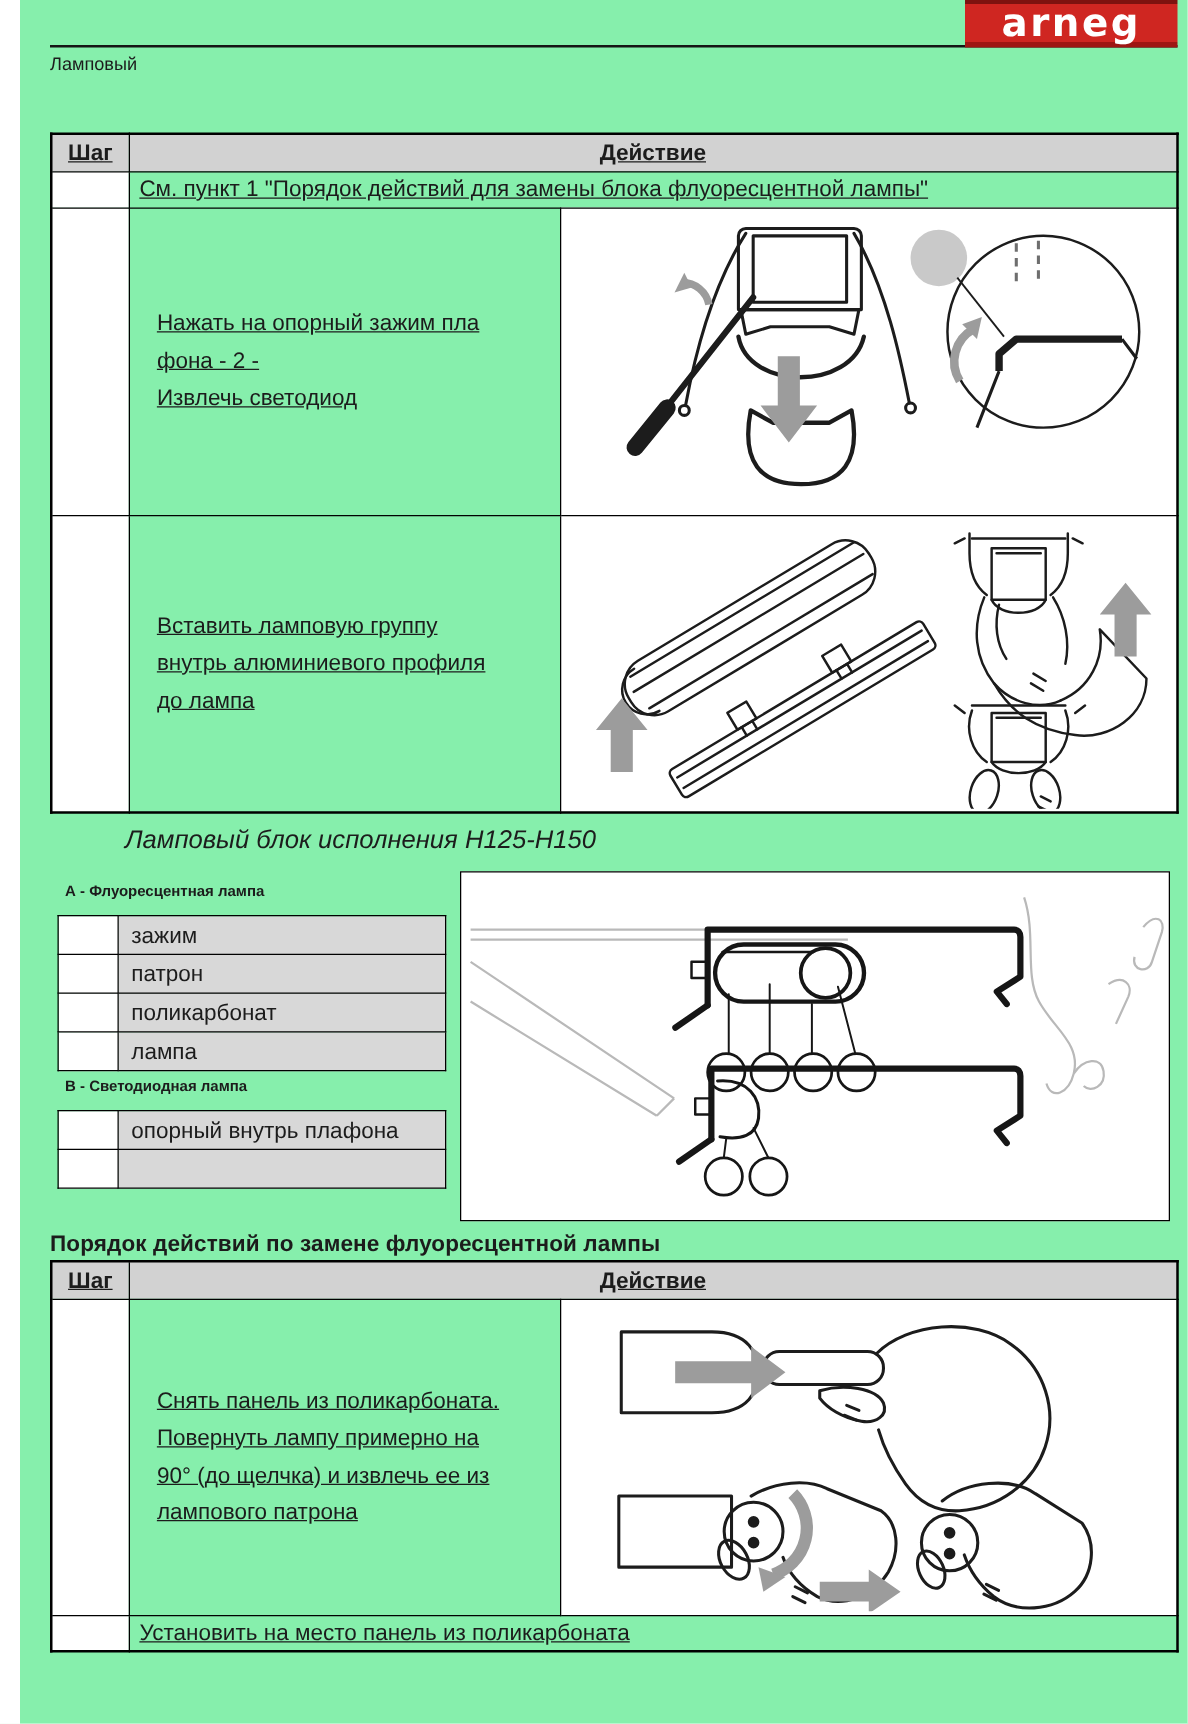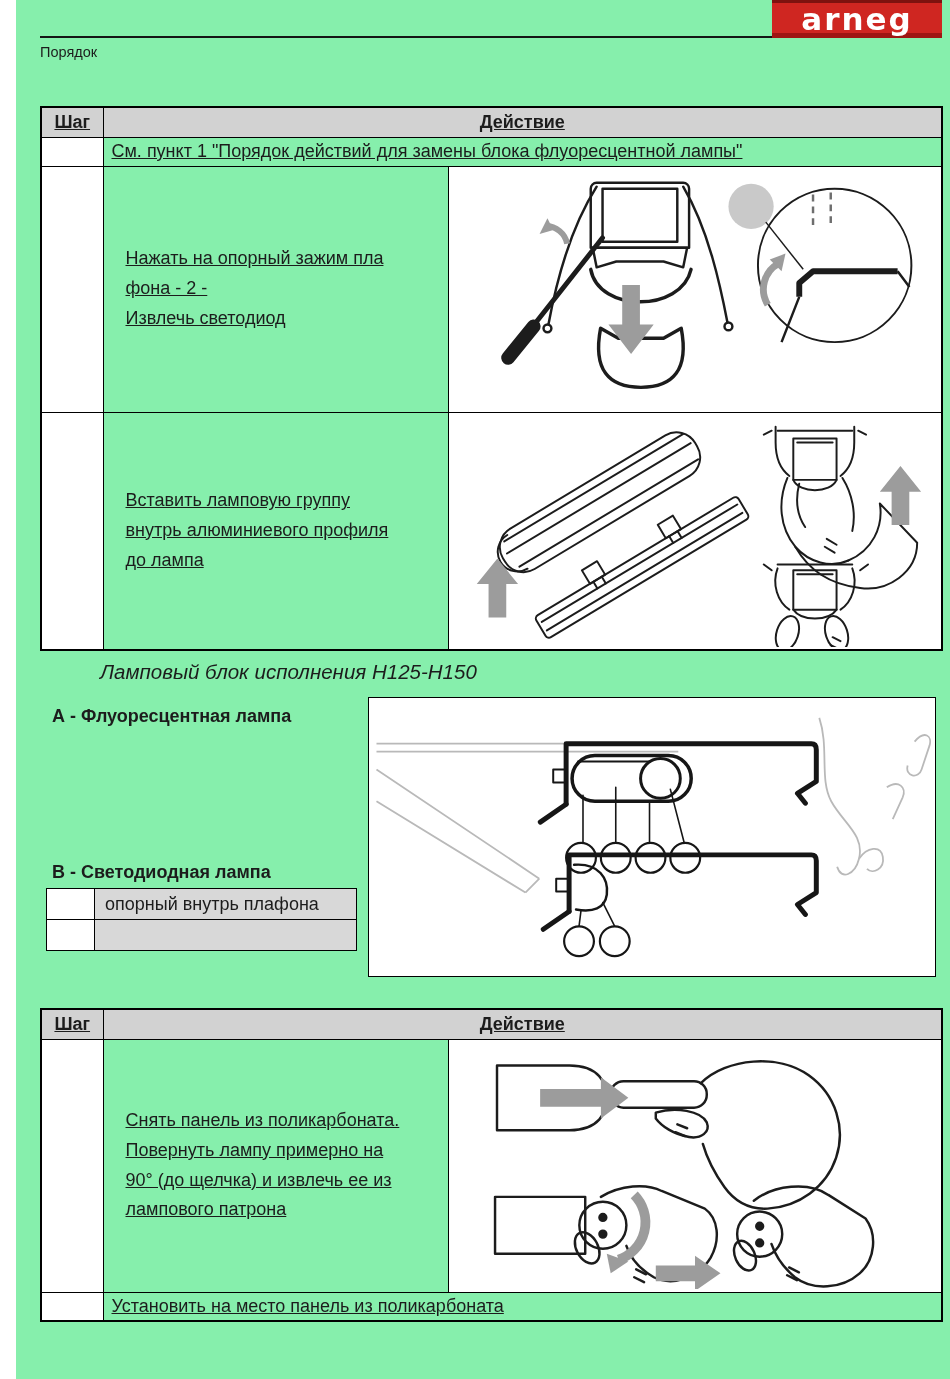--- a/index.html
+++ b/index.html
@@ -23,21 +23,21 @@
     background: linear-gradient(#7e120f 0 9%, #cf2621 9% 88%, #9e1613 88%);
     color:#ffffff; font-weight:bold; font-size:31px; letter-spacing:2px;
     display:flex; align-items:center; justify-content:center;
     font-family:"DejaVu Sans", sans-serif;
   }
   .lang { position:absolute; left:24px; top:44px; font-size:14.5px; }
 
   
   .h-main { position:absolute; left:24px; font-size:18px; font-weight:bold; letter-spacing:0.1px; }
   .h-italic { position:absolute; left:84px; top:660px; font-size:20.5px; font-weight:normal; font-style:italic; }
-  .sub-label { position:absolute; left:36px; font-size:18px; font-weight:bold;text-align:right; }
+  .sub-label { position:absolute; left:36px; font-size:12px; font-weight:bold;text-align:right; }
 
   
   table.proc {
     position:absolute; left:24px; border-collapse:collapse; table-layout:fixed;
     border:2px solid #000;
     text-decoration:underline;
   }
   .proc th, .proc td { border:1.5px solid #000; padding:0; vertical-align:middle; }
   .proc th {
     background:#d2d2d2; font-size:18px; font-weight:bold; height:30px; text-align:center;
@@ -68,21 +68,21 @@
 </style>
 </head>
 <body>
 
 <div class="page">
 
   <div class="top-rule"></div>
   <div class="logo">
     <span>arneg</span>
   </div>
-  <div class="lang">Порядок</div>
+  <div class="lang">Ламповый</div>
 
 
   <table class="proc" style="top:106px;">
     <colgroup>
         <col style="width:62px">
         <col style="width:345px">
         <col style="width:494px">
       </colgroup>
     <tbody>
         <tr>
@@ -194,20 +194,40 @@
           <polygon points="446,112 446,78 434,78 455,52 476,78 464,78 464,112" fill="#9c9c9c"></polygon>
         </svg>
       </td>
     </tr>
   </tbody>
     </table>
 
   <div class="h-italic">Ламповый блок исполнения H125-H150</div>
 
   <div class="sub-label" style="top:706px;">А - Флуоресцентная лампа</div>
+  <table class="parts" style="top:732px;">
+    <tbody>
+        <tr>
+      <td class="num"></td>
+      <td class="lbl">зажим</td>
+    </tr>
+    <tr>
+      <td class="num"></td>
+      <td class="lbl">патрон</td>
+    </tr>
+    <tr>
+      <td class="num"></td>
+      <td class="lbl">поликарбонат</td>
+    </tr>
+    <tr>
+      <td class="num"></td>
+      <td class="lbl">лампа</td>
+    </tr>
+  </tbody>
+    </table>
 
   <div class="sub-label" style="top:862px;">В - Светодиодная лампа</div>
   <table class="parts" style="top:888px;">
     <tbody>
         <tr>
       <td class="num"></td>
       <td class="lbl">опорный внутрь плафона</td>
     </tr>
     <tr>
       <td class="num"></td>
@@ -252,20 +272,21 @@
         <path d="M200,215 L174,233" stroke-width="5"></path>
         <path d="M212,214 L210,230 M234,206 L246,230" stroke-width="1.6"></path>
       </g>
       <g fill="#ffffff" stroke="#161616" stroke-width="2.2">
         <circle cx="210" cy="245" r="15"></circle>
         <circle cx="246" cy="245" r="15"></circle>
       </g>
     </svg>
   </div>
 
+  <div class="h-main" style="top:985px;">Порядок действий по замене флуоресцентной лампы</div>
 
   <table class="proc" style="top:1008px;">
     <colgroup>
         <col style="width:62px">
         <col style="width:345px">
         <col style="width:494px">
       </colgroup>
     <tbody>
         <tr>
       <th>Шаг</th>

